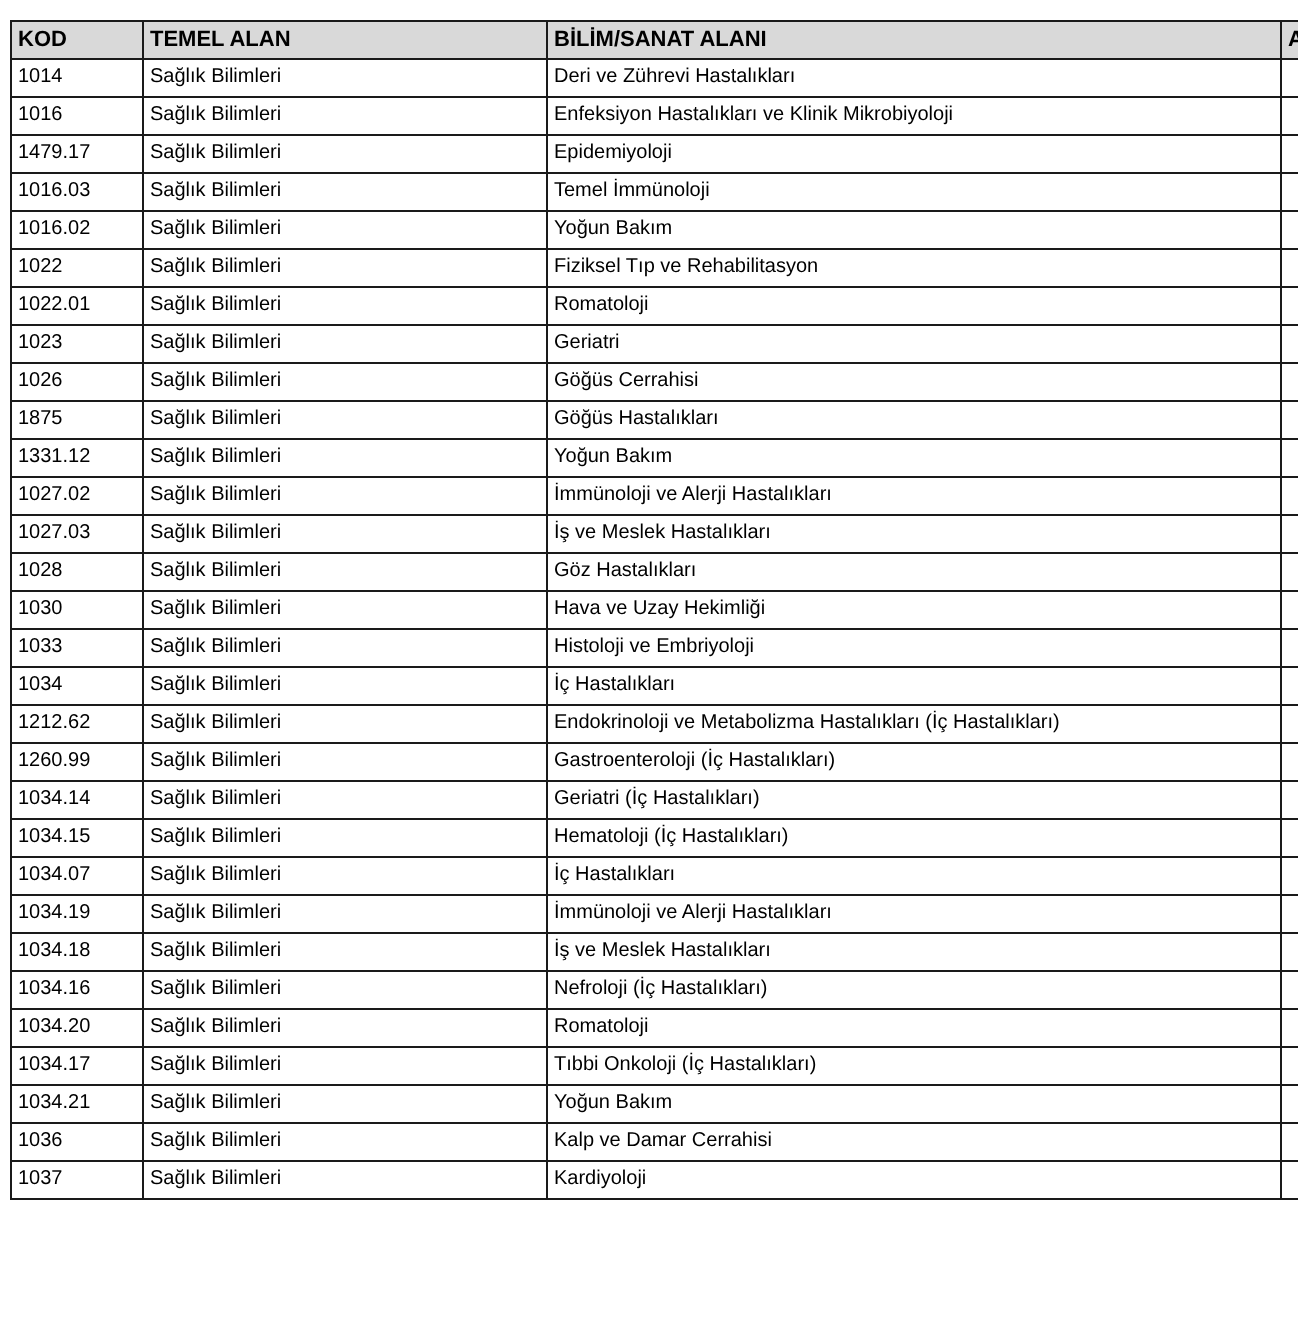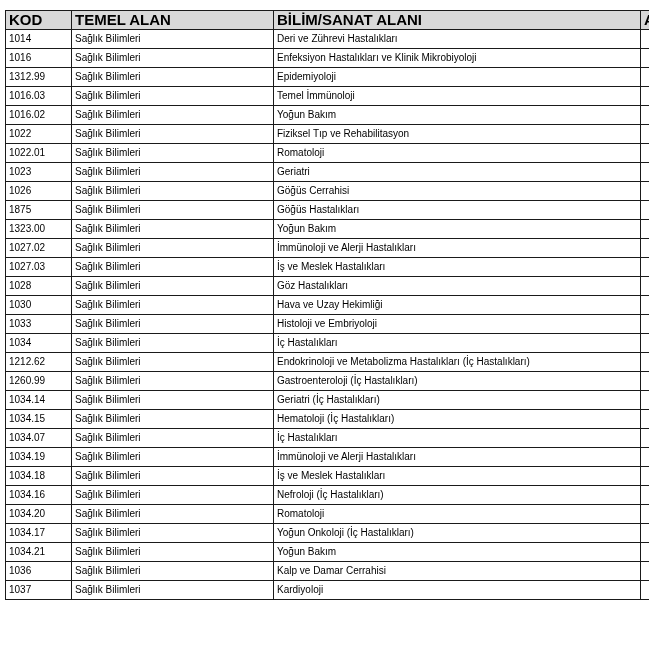--- a/index.html
+++ b/index.html
@@ -34,21 +34,21 @@
       font-size: 10px;
       line-height: 18px;
       white-space: nowrap;
       overflow: hidden;
       text-align: left;
       vertical-align: middle;
     }
     .sheet th {
       background: #d9d9d9;
       font-weight: bold;
-      font-size: 15px;
+      font-size: 11px;
     }
     .sheet td {
       background: #ffffff;
     }
   </style>
 </head>
 <body>
 
 <table class="sheet">
   <colgroup>
@@ -72,21 +72,21 @@
         <td>Deri ve Zührevi Hastalıkları</td>
         <td></td>
       </tr>
       <tr>
         <td>1016</td>
         <td>Sağlık Bilimleri</td>
         <td>Enfeksiyon Hastalıkları ve Klinik Mikrobiyoloji</td>
         <td></td>
       </tr>
       <tr>
-        <td>1312.99</td>
+        <td>1479.17</td>
         <td>Sağlık Bilimleri</td>
         <td>Epidemiyoloji</td>
         <td></td>
       </tr>
       <tr>
         <td>1016.03</td>
         <td>Sağlık Bilimleri</td>
         <td>Temel İmmünoloji</td>
         <td></td>
       </tr>
@@ -120,21 +120,21 @@
         <td>Göğüs Cerrahisi</td>
         <td></td>
       </tr>
       <tr>
         <td>1875</td>
         <td>Sağlık Bilimleri</td>
         <td>Göğüs Hastalıkları</td>
         <td></td>
       </tr>
       <tr>
-        <td>1323.00</td>
+        <td>1331.12</td>
         <td>Sağlık Bilimleri</td>
         <td>Yoğun Bakım</td>
         <td></td>
       </tr>
       <tr>
         <td>1027.02</td>
         <td>Sağlık Bilimleri</td>
         <td>İmmünoloji ve Alerji Hastalıkları</td>
         <td></td>
       </tr>
@@ -218,21 +218,21 @@
       </tr>
       <tr>
         <td>1034.20</td>
         <td>Sağlık Bilimleri</td>
         <td>Romatoloji</td>
         <td></td>
       </tr>
       <tr>
         <td>1034.17</td>
         <td>Sağlık Bilimleri</td>
-        <td>Yoğun Onkoloji (İç Hastalıkları)</td>
+        <td>Tıbbi Onkoloji (İç Hastalıkları)</td>
         <td></td>
       </tr>
       <tr>
         <td>1034.21</td>
         <td>Sağlık Bilimleri</td>
         <td>Yoğun Bakım</td>
         <td></td>
       </tr>
       <tr>
         <td>1036</td>

